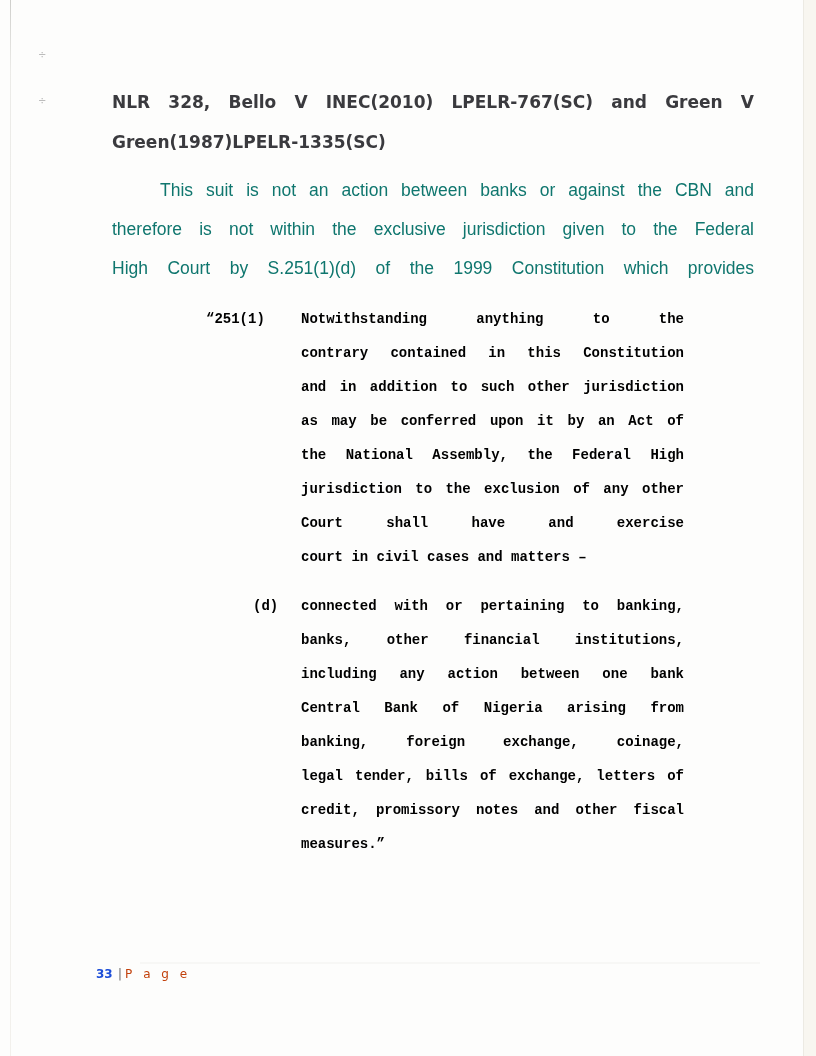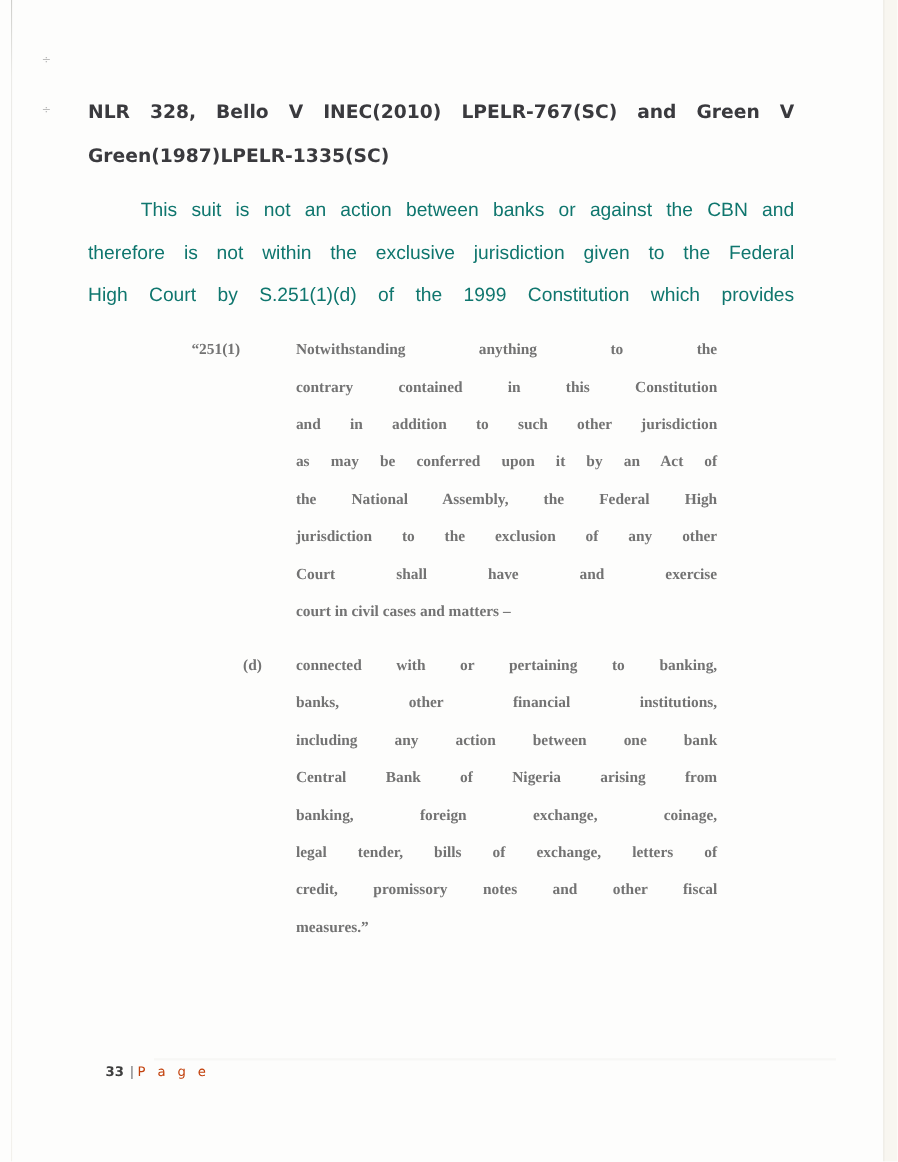--- a/index.html
+++ b/index.html
@@ -27,21 +27,21 @@
     font-family: "DejaVu Sans", sans-serif;
   }
   .speck-top { left: 38px; top: 50px; }
   .speck-bottom { left: 38px; top: 96px; }
   .footer-smudge {
     position: absolute; left: 140px; top: 962px; width: 620px; height: 2px;
     background: rgba(130,128,118,0.05);
   }
 
   
-  .content { position: absolute; left: 80px; top: 0; width: 642px; }
+  .content { position: absolute; left: 112px; top: 0; width: 642px; }
 
   .jl { text-align: justify; text-align-last: justify; }
   .jl-last { text-align: justify; text-align-last: left; }
 
   .heading {
     margin-top: 82px;
     font-family: "DejaVu Sans", sans-serif;
     font-weight: bold;
     font-size: 17px;
     line-height: 40px;
@@ -50,41 +50,41 @@
 
   .para {
     margin-top: 9px;
     font-size: 17.5px;
     line-height: 39px;
     color: #0f766e;
   }
   .para .indent { text-indent: 48px; }
 
   .quote {
-    font-family: Liberation Serif, serif;
+    font-family: Liberation Mono, monospace;
     font-weight: bold;
     font-size: 14px;
     line-height: 34px;
-    color: #737373;
+    color: #000000;
   }
   .quote-row { display: flex; }
   .quote-row.q1 { margin-top: 14px; }
   .quote-row.q2 { margin-top: 15px; }
   .quote-label { flex: 0 0 189px; box-sizing: border-box; }
   .q1 .quote-label { padding-left: 94px; }
   .q2 .quote-label { padding-left: 141px; }
   .quote-lines { flex: 0 0 383px; }
 
   .footer {
     position: absolute; left: 96px; top: 966px;
     font-family: "DejaVu Sans", sans-serif;
     font-size: 12px; line-height: 16px;
   }
   .footer span { display: inline-block; vertical-align: baseline; }
-  .footer .num { font-weight: bold; color: #404040; }
+  .footer .num { font-weight: bold; color: #1d4ed8; }
   .footer .sep { color: #8f8f90; font-weight: bold; margin: 0 3px 0 5px; }
   .footer .label { color: #c2410c; letter-spacing: 3.5px; }
 </style>
 </head>
 <body>
 
 <div class="edge-left-line"></div>
 <div class="edge-right-strip"></div>
 <span class="speck speck-top">÷</span>
 <span class="speck speck-bottom">÷</span>

